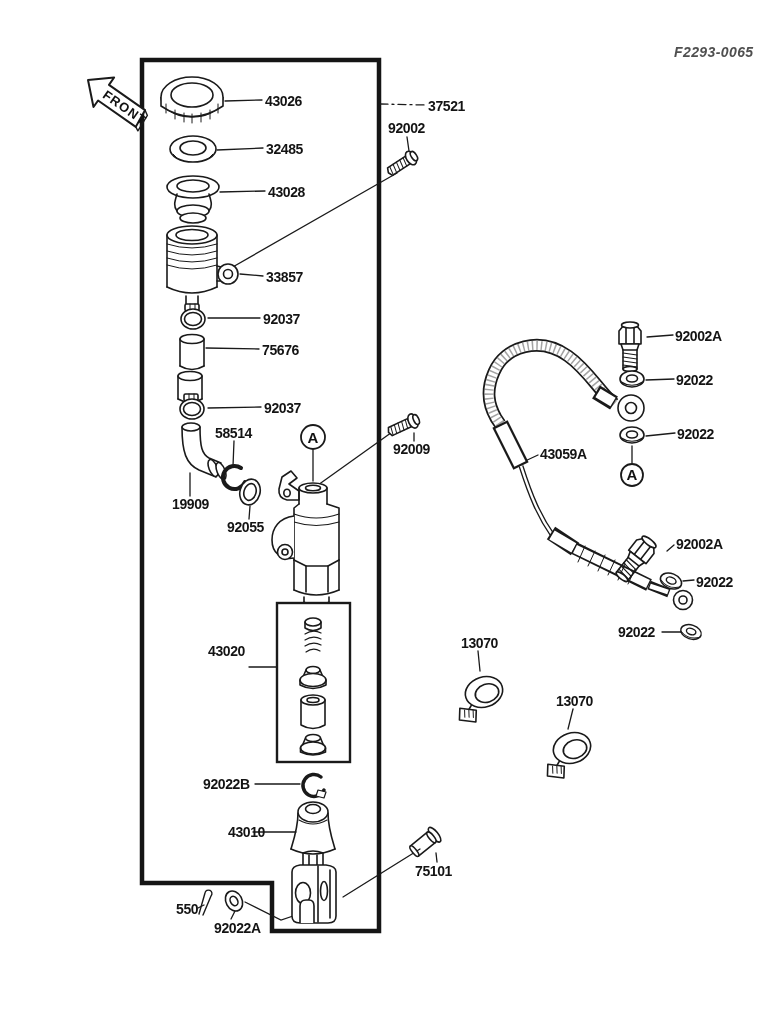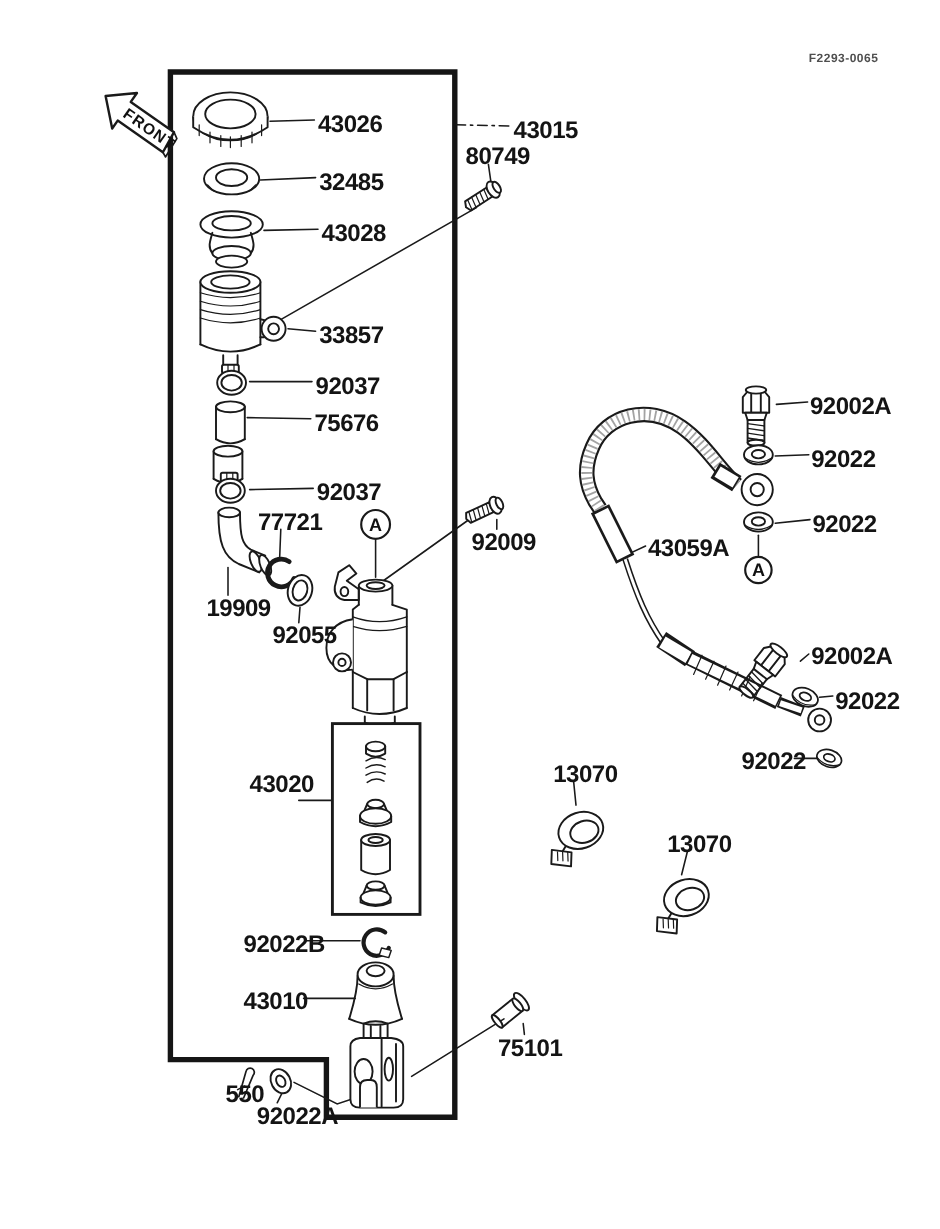--- a/index.html
+++ b/index.html
@@ -1,22 +1,22 @@
 <!DOCTYPE html>
 <html><head>
 <meta charset="utf-8">
 <style>
   html,body{margin:0;padding:0;background:#ffffff;}
   .stage{position:relative;width:783px;height:1024px;background:#ffffff;overflow:hidden;
          font-family:"Liberation Sans", sans-serif;}
   .stage svg{position:absolute;left:0;top:0;}
-  .lbl{position:absolute;font-weight:700;font-size:20px;letter-spacing:-0.4px;color:#141414;
+  .lbl{position:absolute;font-weight:700;font-size:14px;letter-spacing:-0.4px;color:#141414;
        white-space:nowrap;line-height:1;}
-  .figcode{position:absolute;left:674px;top:45px;font-weight:600;font-size:10px;
-           letter-spacing:0.4px;color:#4f4f4f;white-space:nowrap;line-height:1;}
+  .figcode{position:absolute;left:674px;top:45px;font-weight:600;font-size:14px;
+           letter-spacing:0.4px;color:#4f4f4f;white-space:nowrap;line-height:1;font-style:italic;}
   .ink{stroke:#1a1a1a;fill:none;stroke-width:1.6;stroke-linecap:round;stroke-linejoin:round;}
   .inkf{stroke:#1a1a1a;fill:#ffffff;stroke-width:1.6;stroke-linejoin:round;}
   .lead{stroke:#1a1a1a;fill:none;stroke-width:1.3;stroke-linecap:round;}
   .markerA{font-weight:700;font-size:15px;fill:#111;text-anchor:middle;
            font-family:"Liberation Sans", sans-serif;}
   .frontTxt{font-weight:700;font-size:13px;fill:#111;letter-spacing:1px;
             font-family:"Liberation Sans", sans-serif;}
 </style>
 </head>
 <body>
@@ -291,31 +291,31 @@
 
 <div class="figcode">F2293-0065</div>
 
 <div class="lbl" style="left:265px;top:94px">43026</div>
 <div class="lbl" style="left:266px;top:142px">32485</div>
 <div class="lbl" style="left:268px;top:185px">43028</div>
 <div class="lbl" style="left:266px;top:270px">33857</div>
 <div class="lbl" style="left:263px;top:312px">92037</div>
 <div class="lbl" style="left:262px;top:343px">75676</div>
 <div class="lbl" style="left:264px;top:401px">92037</div>
-<div class="lbl" style="left:215px;top:426px">77721</div>
+<div class="lbl" style="left:215px;top:426px">58514</div>
 <div class="lbl" style="left:172px;top:497px">19909</div>
 <div class="lbl" style="left:227px;top:520px">92055</div>
-<div class="lbl" style="left:428px;top:99px">43015</div>
-<div class="lbl" style="left:388px;top:121px">80749</div>
+<div class="lbl" style="left:428px;top:99px">37521</div>
+<div class="lbl" style="left:388px;top:121px">92002</div>
 <div class="lbl" style="left:393px;top:442px">92009</div>
 <div class="lbl" style="left:208px;top:644px">43020</div>
 <div class="lbl" style="left:203px;top:777px">92022B</div>
-<div class="lbl" style="left:203px;top:825px">43010</div>
+<div class="lbl" style="left:228px;top:825px">43010</div>
 <div class="lbl" style="left:415px;top:864px">75101</div>
-<div class="lbl" style="left:188px;top:902px">550</div>
+<div class="lbl" style="left:176px;top:902px">550</div>
 <div class="lbl" style="left:214px;top:921px">92022A</div>
 <div class="lbl" style="left:540px;top:447px">43059A</div>
 <div class="lbl" style="left:675px;top:329px">92002A</div>
 <div class="lbl" style="left:676px;top:373px">92022</div>
 <div class="lbl" style="left:677px;top:427px">92022</div>
 <div class="lbl" style="left:676px;top:537px">92002A</div>
 <div class="lbl" style="left:696px;top:575px">92022</div>
 <div class="lbl" style="left:618px;top:625px">92022</div>
 <div class="lbl" style="left:461px;top:636px">13070</div>
 <div class="lbl" style="left:556px;top:694px">13070</div>

